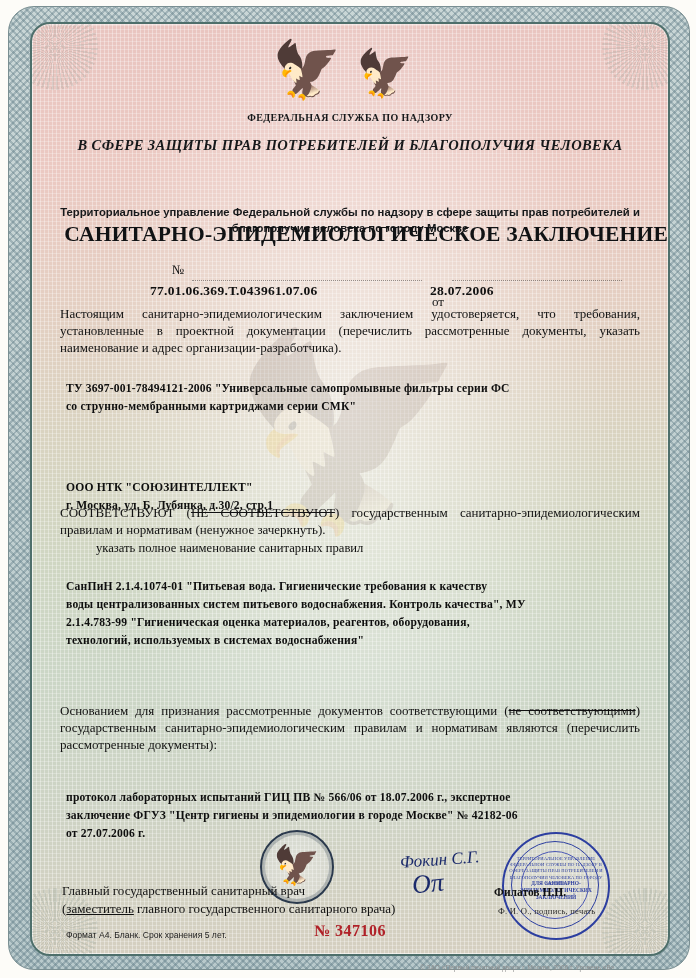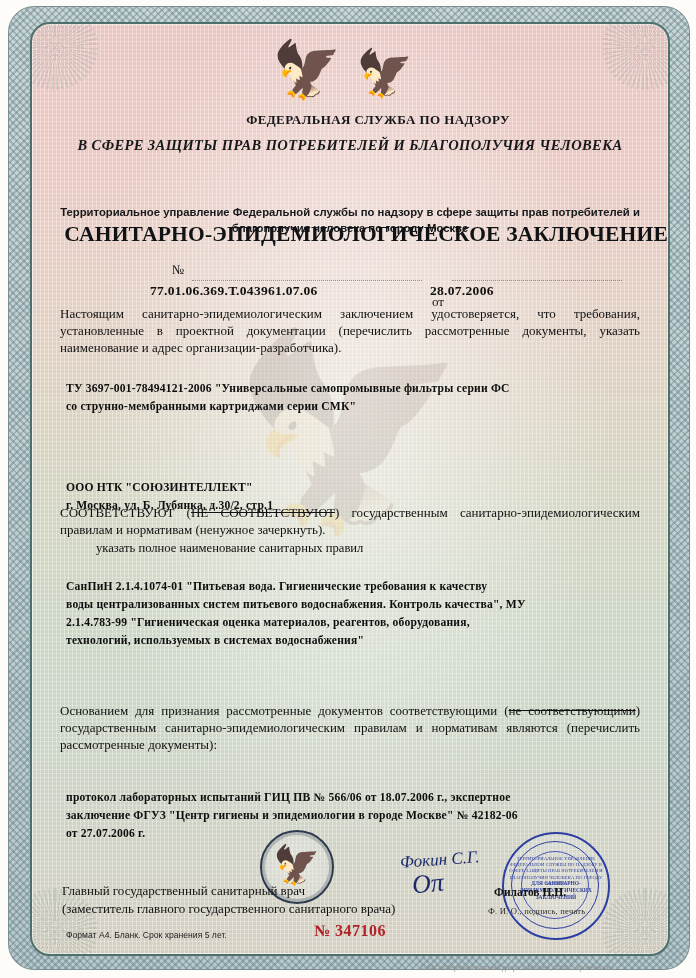--- a/index.html
+++ b/index.html
@@ -98,21 +98,21 @@
   }
 
   .hdr1, .hdr2 {
     position: absolute;
     width: 100%;
     text-align: center;
     font-weight: bold;
     color: #16181a;
     letter-spacing: 0.4px;
   }
-  .hdr1 { top: 88px; font-size: 13px; padding-left: 28px; }
+  .hdr1 { top: 88px; font-size: 10px; }
   .hdr2 { top: 113px; font-size: 14.5px; font-style: italic; }
 
   .terr-line {
     position: absolute;
     top: 180px;
     left: 26px;
     width: 584px;
     text-align: center;
     font-family: "Liberation Sans", sans-serif;
     font-size: 11.3px;
@@ -182,21 +182,21 @@
     line-height: 1.55;
     color: #0e0e0e;
     letter-spacing: 0.2px;
   }
   #f-product  { top: 356px; }
   #f-org      { top: 455px; }
   #f-rules    { top: 554px; }
   #f-protocol { top: 765px; }
 
   .strike { text-decoration: line-through; }
-  .uline  { }
+  .uline  { text-decoration: underline; }
 
   
   .stamp-eagle {
     position: absolute;
     left: 228px; top: 806px;
     width: 70px; height: 70px;
     border-radius: 50%;
     border: 2px solid #2b3a4d;
     background: radial-gradient(circle at 50% 50%, rgba(255,255,255,0.35), rgba(210,215,220,0.25));
     color: #1f2b3a;
@@ -255,21 +255,21 @@
   }
   .sig2 {
     position: absolute;
     left: 462px; top: 862px;
     font-size: 11.5px;
     font-weight: bold;
     color: #101010;
   }
   .sig2-sub {
     position: absolute;
-    left: 456px; top: 882px;
+    left: 466px; top: 882px;
     font-size: 8.6px;
     color: #2a2a2a;
     letter-spacing: 0.2px;
     text-align: center;
   }
 
   .officer {
     position: absolute;
     left: 30px; top: 858px;
     font-size: 13px;

